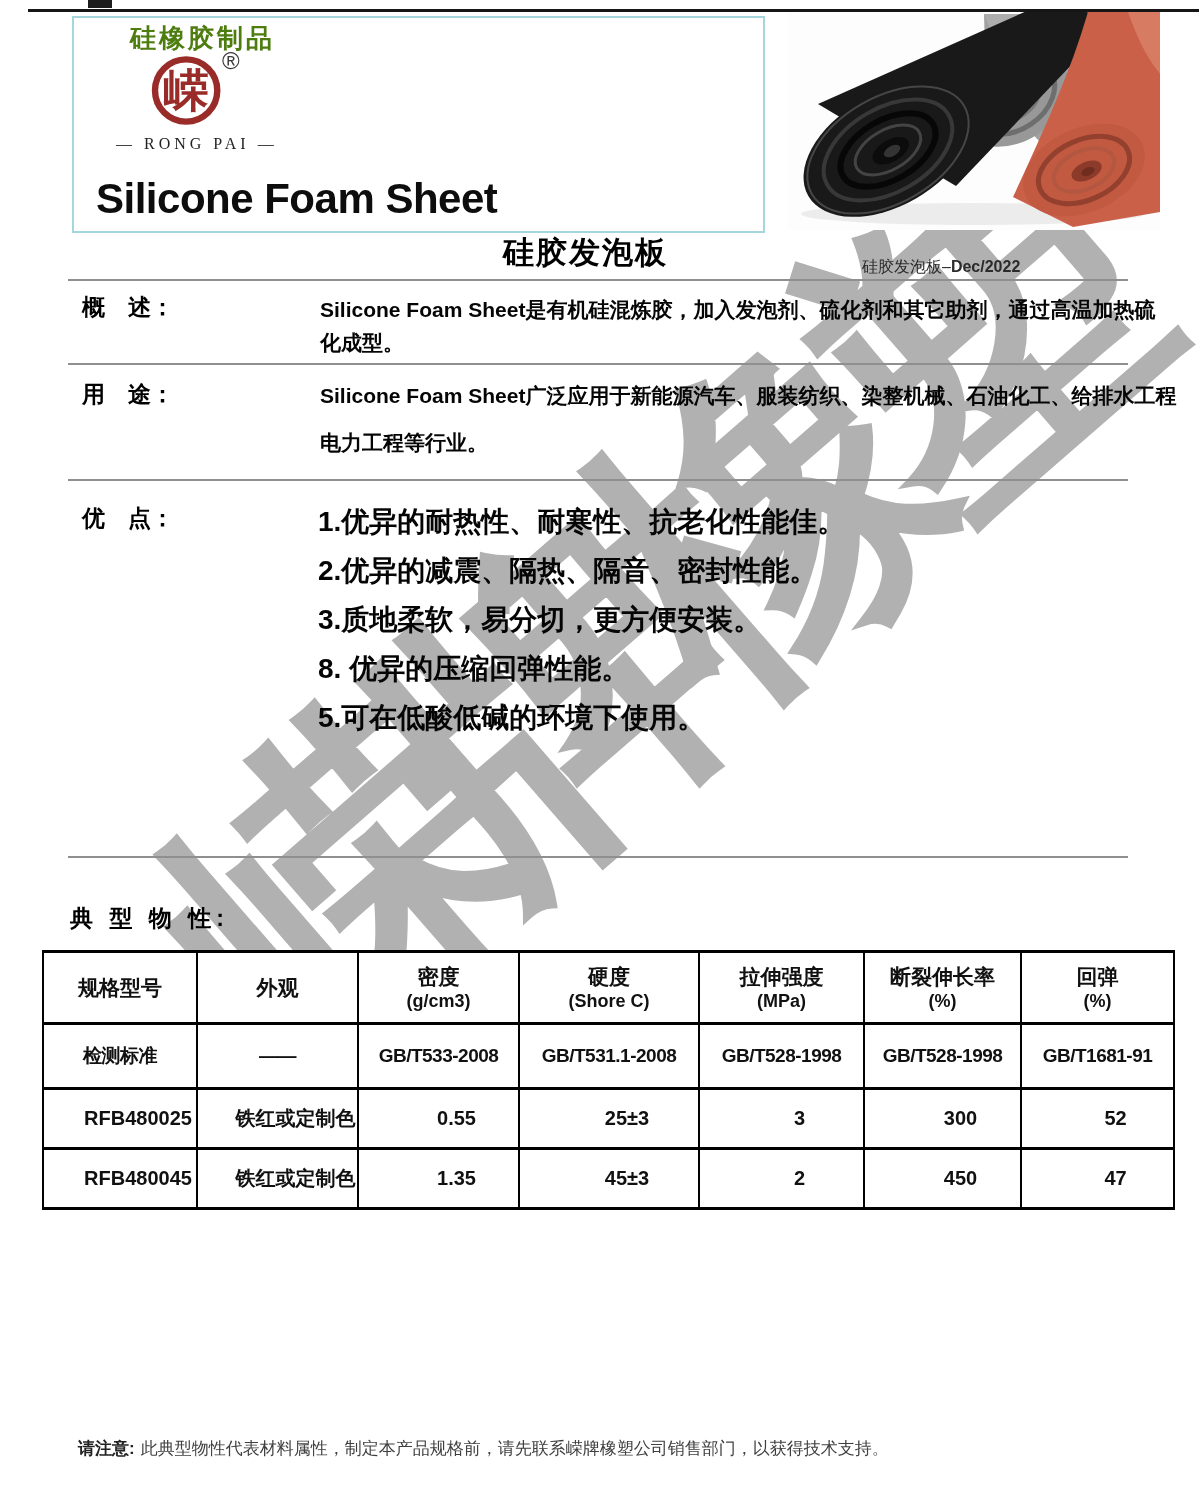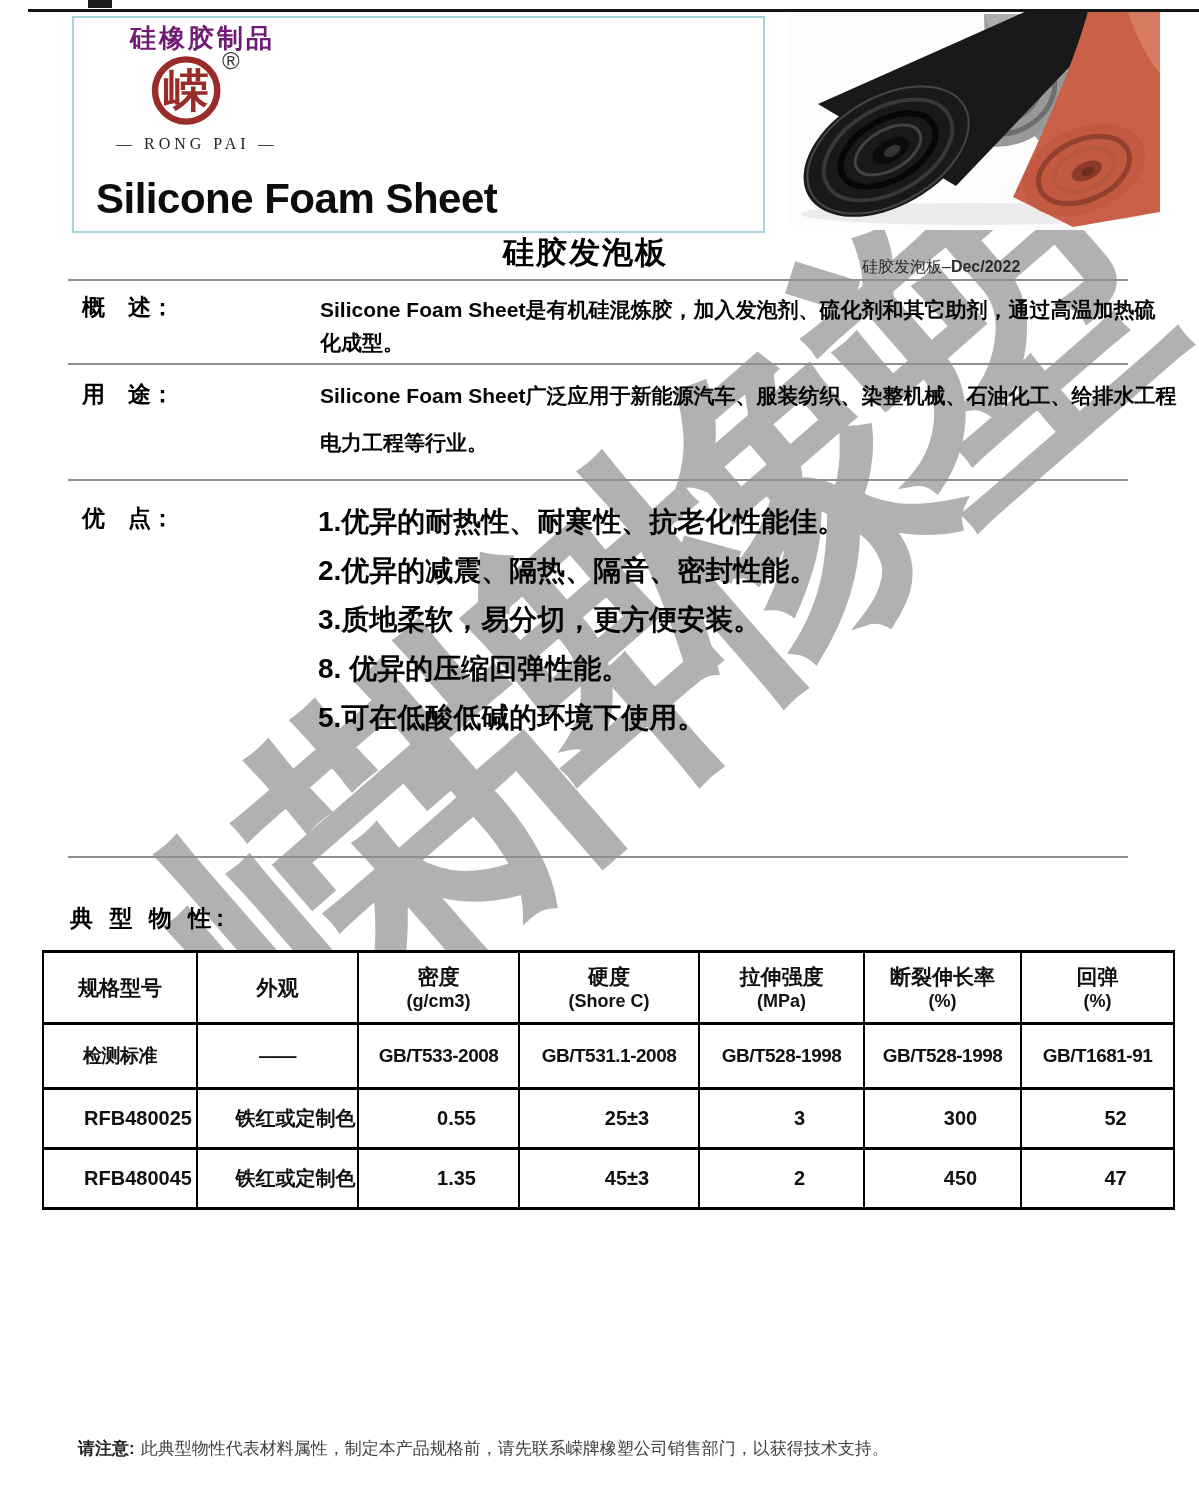--- a/index.html
+++ b/index.html
@@ -10,21 +10,21 @@
   
   .watermark{position:absolute;left:0px;top:460px;width:1290px;height:330px;
              line-height:330px;text-align:center;font-size:330px;font-weight:700;
              letter-spacing:-48px;color:#b1b1b1;white-space:nowrap;
              transform:rotate(-41deg);user-select:none;}
 
   
   .top-rule{position:absolute;left:28px;top:9px;width:1171px;height:3px;background:#161616;}
   .scan-artifact{position:absolute;left:88px;top:0px;width:24px;height:8px;background:#1d1d1d;}
   .logo-box{position:absolute;left:72px;top:16px;width:689px;height:213px;border:2px solid #a5d6dc;}
-  .brand-tagline{position:absolute;left:130px;top:21px;font-size:26px;font-weight:600;letter-spacing:3px;color:#701a75;}
+  .brand-tagline{position:absolute;left:130px;top:21px;font-size:26px;font-weight:600;letter-spacing:3px;color:#4d7c0f;}
   .logo-mark{position:absolute;left:146px;top:49px;width:104px;height:84px;}
   .registered{position:absolute;left:222px;top:47px;font-size:24px;color:#3a3a3a;font-weight:400;}
   .brand-name{position:absolute;left:116px;top:135px;width:260px;font-family:"Liberation Serif","DejaVu Serif",serif;
               font-size:16px;letter-spacing:4px;color:#222;}
   .title-en{position:absolute;left:96px;top:175px;font-size:42px;font-weight:700;letter-spacing:-0.5px;color:#0d0d0d;}
   .product-photo{position:absolute;left:788px;top:12px;width:372px;height:218px;}
 
   
   .title-cn{position:absolute;left:503px;top:232px;font-size:31px;font-weight:700;letter-spacing:2px;color:#000;}
   .doc-meta{position:absolute;left:862px;top:257px;font-size:16px;color:#2b2b2b;white-space:nowrap;}

